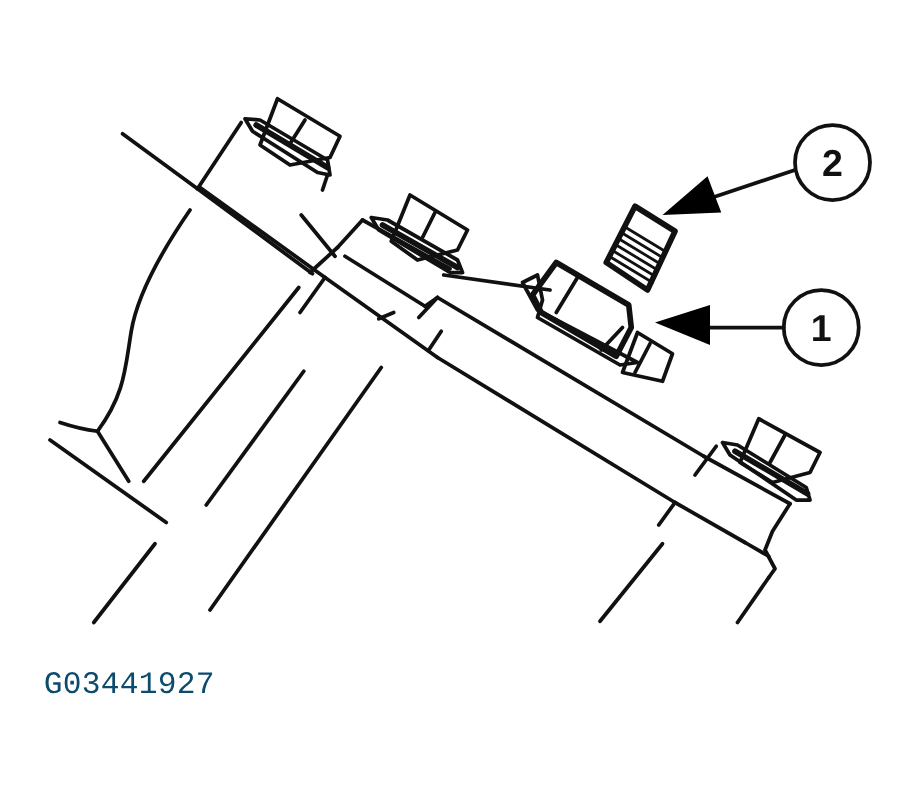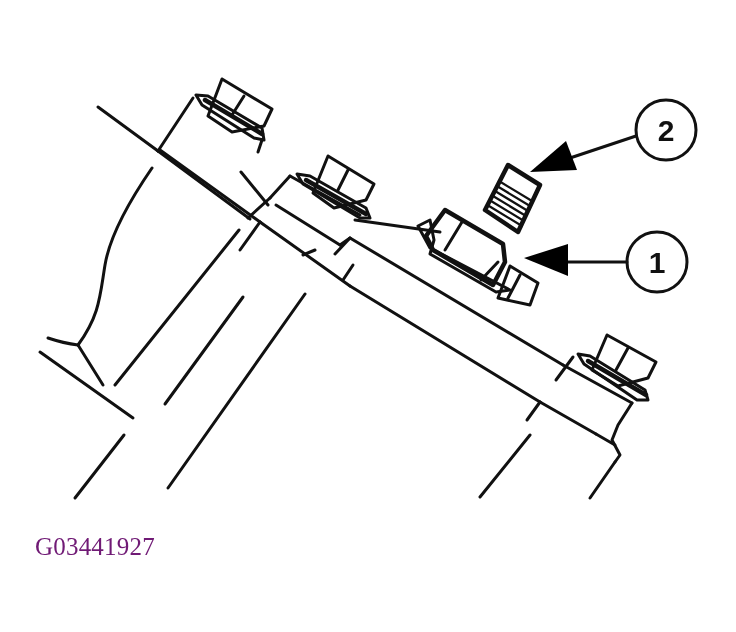--- a/index.html
+++ b/index.html
@@ -3,21 +3,21 @@
   <meta charset="utf-8">
   <style>
     html, body { margin: 0; padding: 0; background: #ffffff; }
     body { width: 736px; height: 632px; position: relative; overflow: hidden; font-family: "Liberation Sans", sans-serif; }
     #drawing { position: absolute; left: 0; top: 0; width: 736px; height: 632px; }
     #drawing .ln { stroke: #111111; stroke-width: 3; fill: none; stroke-linecap: round; stroke-linejoin: round; }
     #drawing .lnb { stroke: #111111; stroke-width: 4.5; fill: none; stroke-linecap: round; stroke-linejoin: round; }
     #drawing .thin { stroke: #111111; stroke-width: 2.2; fill: none; stroke-linecap: round; }
     #drawing .arrow { fill: #000000; stroke: none; }
     .callout-label { font-family: "Liberation Sans", sans-serif; font-weight: bold; font-size: 30px; fill: #111111; }
-    .figure-id { position: absolute; left: 35px; top: 533px; font-family: Liberation Serif, serif; font-size: 25px; color: #701a75; letter-spacing: 0.2px; }
+    .figure-id { position: absolute; left: 35px; top: 533px; font-family: Liberation Mono, monospace; font-size: 25px; color: #0c4a6e; letter-spacing: 0.2px; }
   </style>
 </head>
 <body>
 
 <svg id="drawing" viewBox="0 0 736 632" xmlns="http://www.w3.org/2000/svg">
 
   <g>
     <line class="ln" x1="98" y1="107" x2="158" y2="151"></line>
     <line class="ln" x1="158" y1="151" x2="193" y2="98"></line>
     <line class="ln" x1="158" y1="151" x2="250" y2="219"></line>

